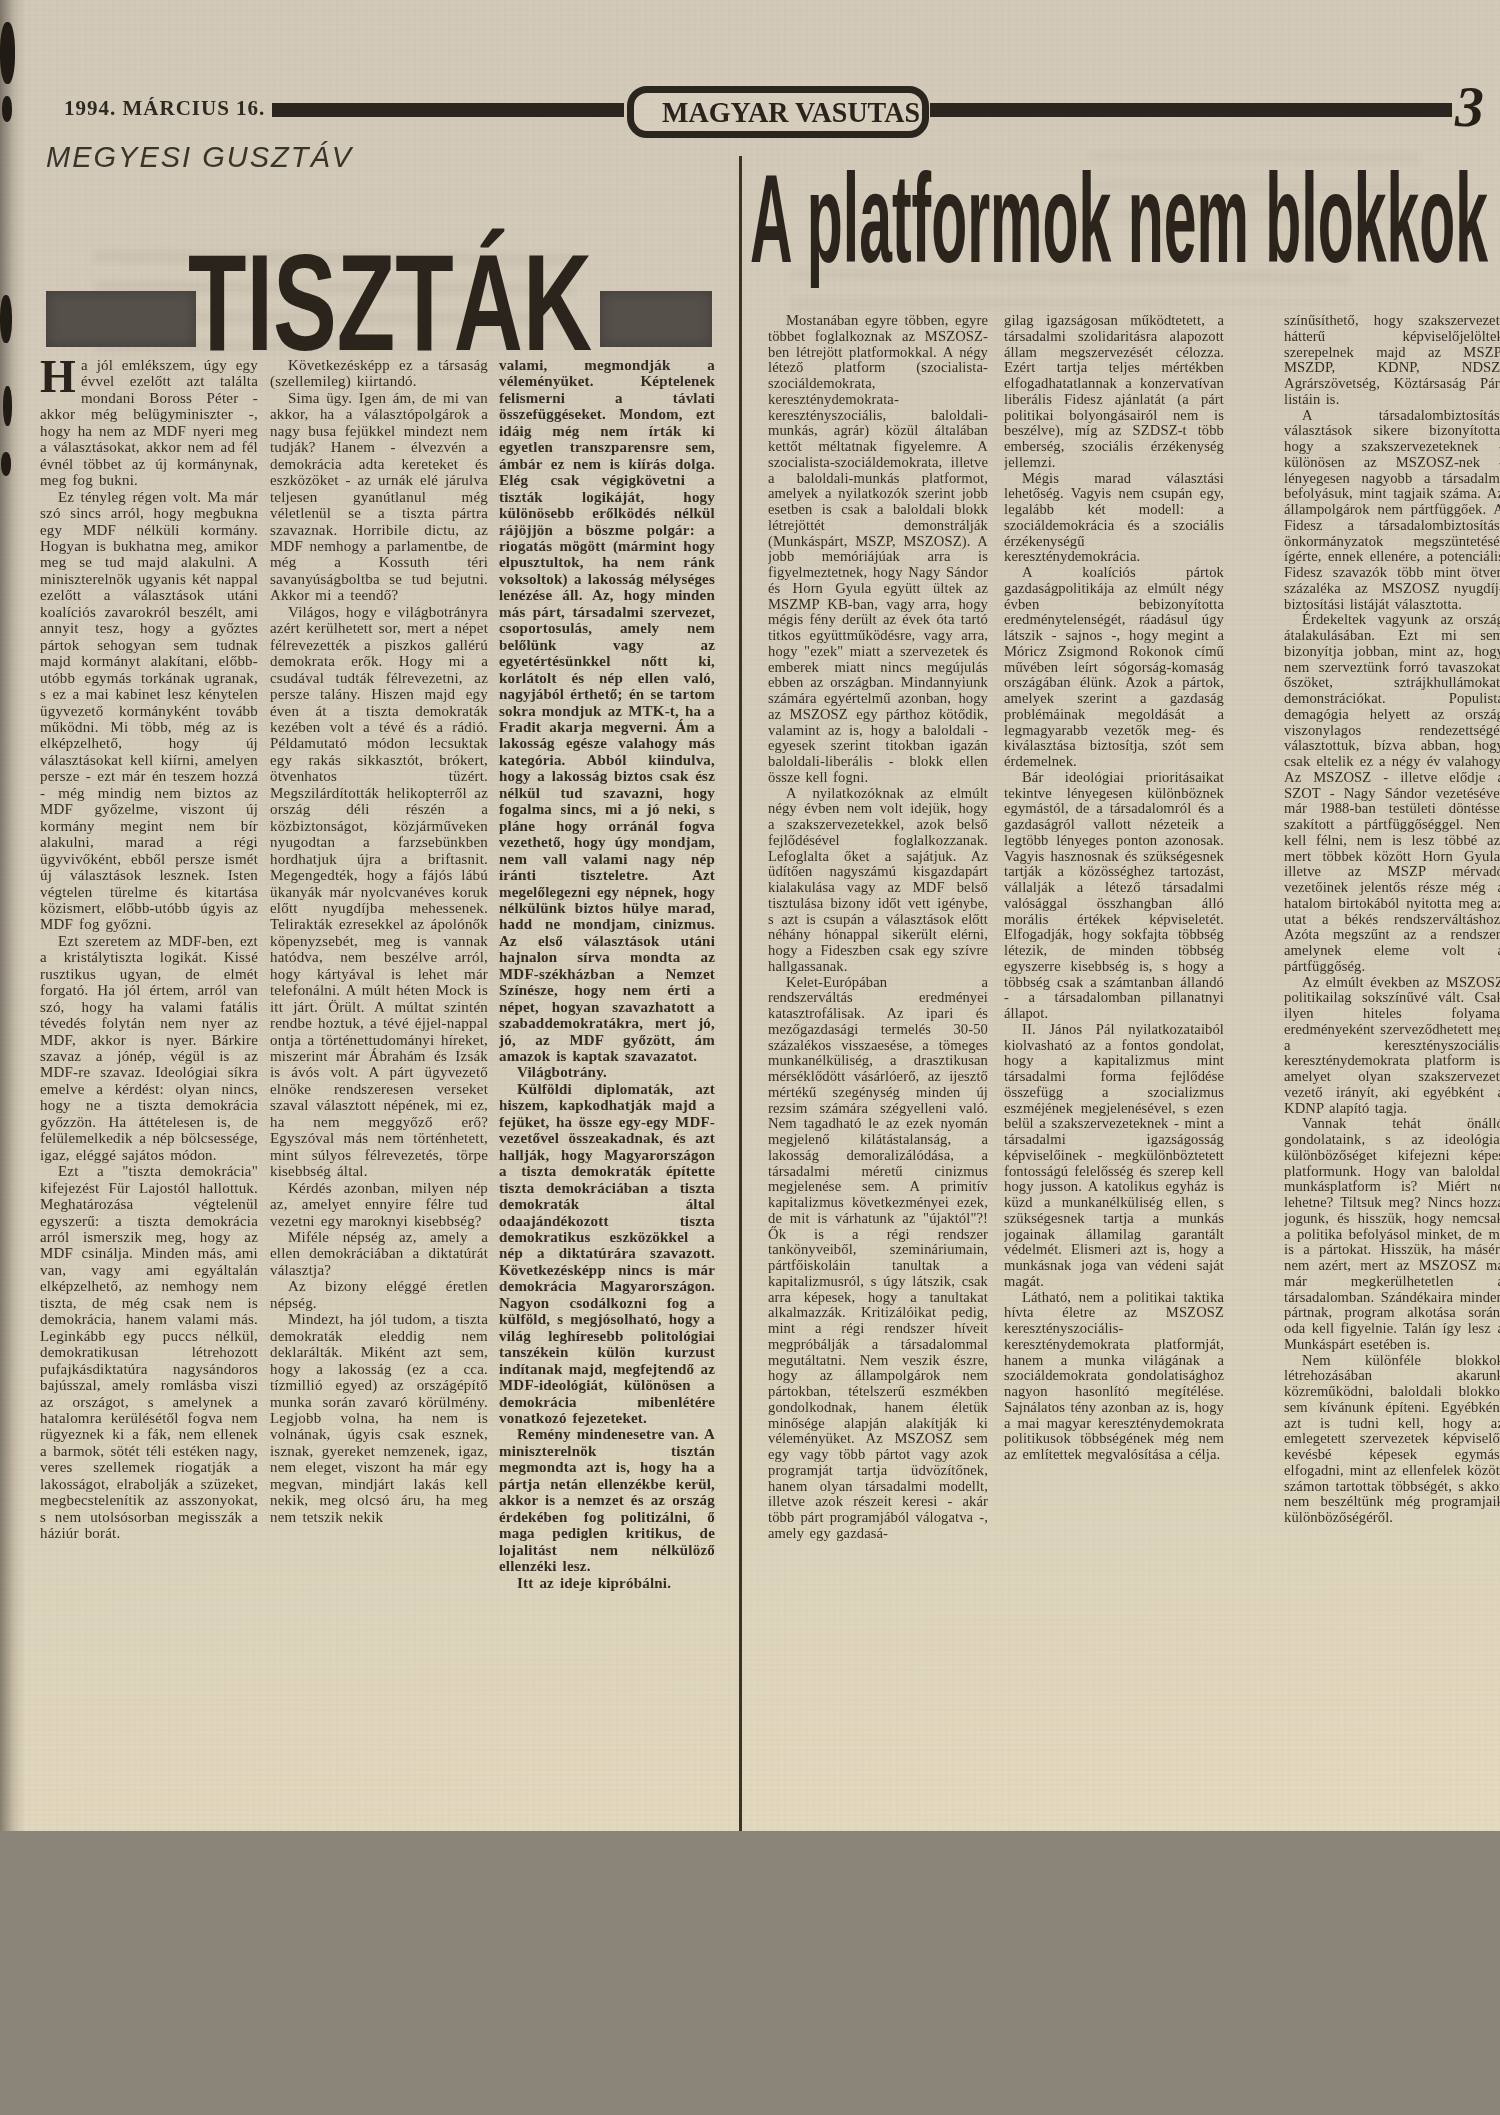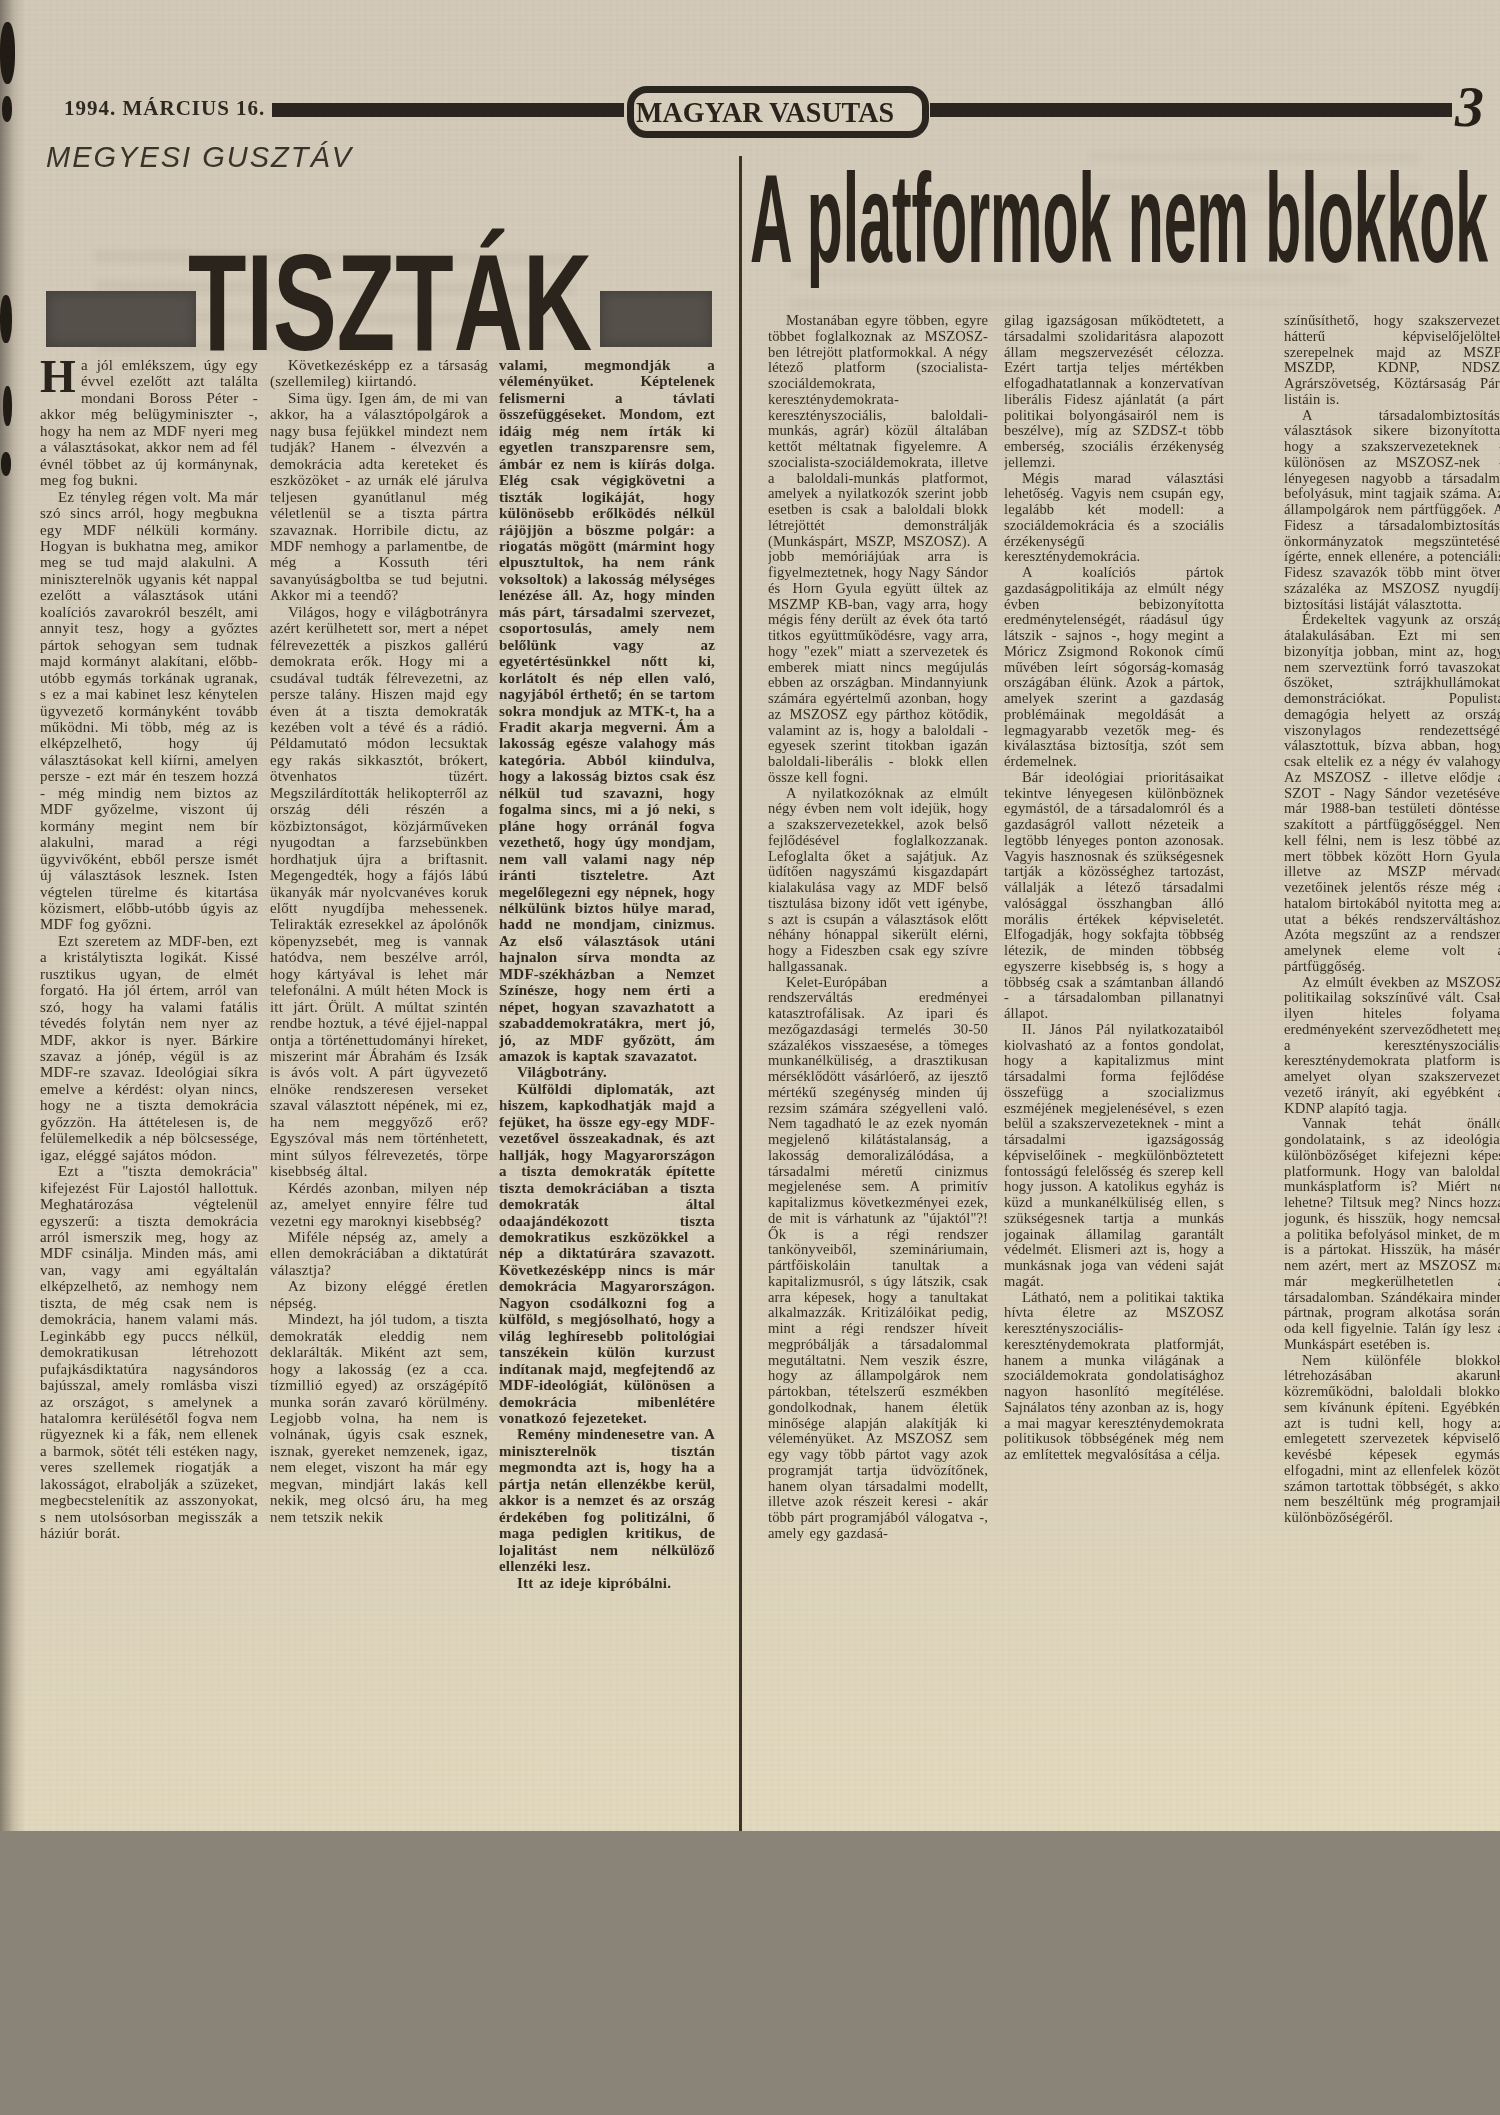--- a/index.html
+++ b/index.html
@@ -12,21 +12,21 @@
   
   .edge{position:absolute;left:0;top:0;width:26px;height:2115px;
     background:linear-gradient(90deg,rgba(45,39,31,.50),rgba(120,110,95,.22) 55%,rgba(120,110,95,0));}
   .blob{position:absolute;background:#201b14;border-radius:45%;}
   
   .hdr-date{position:absolute;left:64px;top:96px;font-weight:bold;font-size:21px;letter-spacing:1px;color:#2e2921;white-space:nowrap;}
   .hdr-bar{position:absolute;top:103px;height:14px;background:#2b2520;}
   .hdr-bar.l{left:272px;width:352px;}
   .hdr-bar.r{left:930px;width:522px;}
   .masthead{position:absolute;left:627px;top:86px;width:302px;height:52px;border:7px solid #2b2520;border-radius:20px;
-    box-sizing:border-box;display:flex;align-items:center;justify-content:flex-start;background:rgba(226,218,200,.25);}
+    box-sizing:border-box;display:flex;align-items:center;justify-content:flex-end;background:rgba(226,218,200,.25);}
   .pagenum{position:absolute;left:1455px;top:78px;font-weight:bold;font-style:italic;font-size:58px;line-height:58px;color:#262019;}
   
   .byline{position:absolute;left:46px;top:141px;font-family:"Liberation Sans","DejaVu Sans",sans-serif;
     font-style:italic;font-size:29px;letter-spacing:2px;color:#39332a;white-space:nowrap;text-align:center;}
   .tblock{position:absolute;top:291px;height:56px;background:#55504a;box-shadow:inset 0 0 14px rgba(0,0,0,.25);}
   .tblock.l{left:46px;width:150px;}
   .tblock.r{left:600px;width:112px;}
   .title-svg{position:absolute;left:186px;top:210px;}
   .headline-svg{position:absolute;left:748px;top:150px;}
   svg text{font-family:"Liberation Sans","DejaVu Sans",sans-serif;font-weight:bold;fill:#2a241c;}

